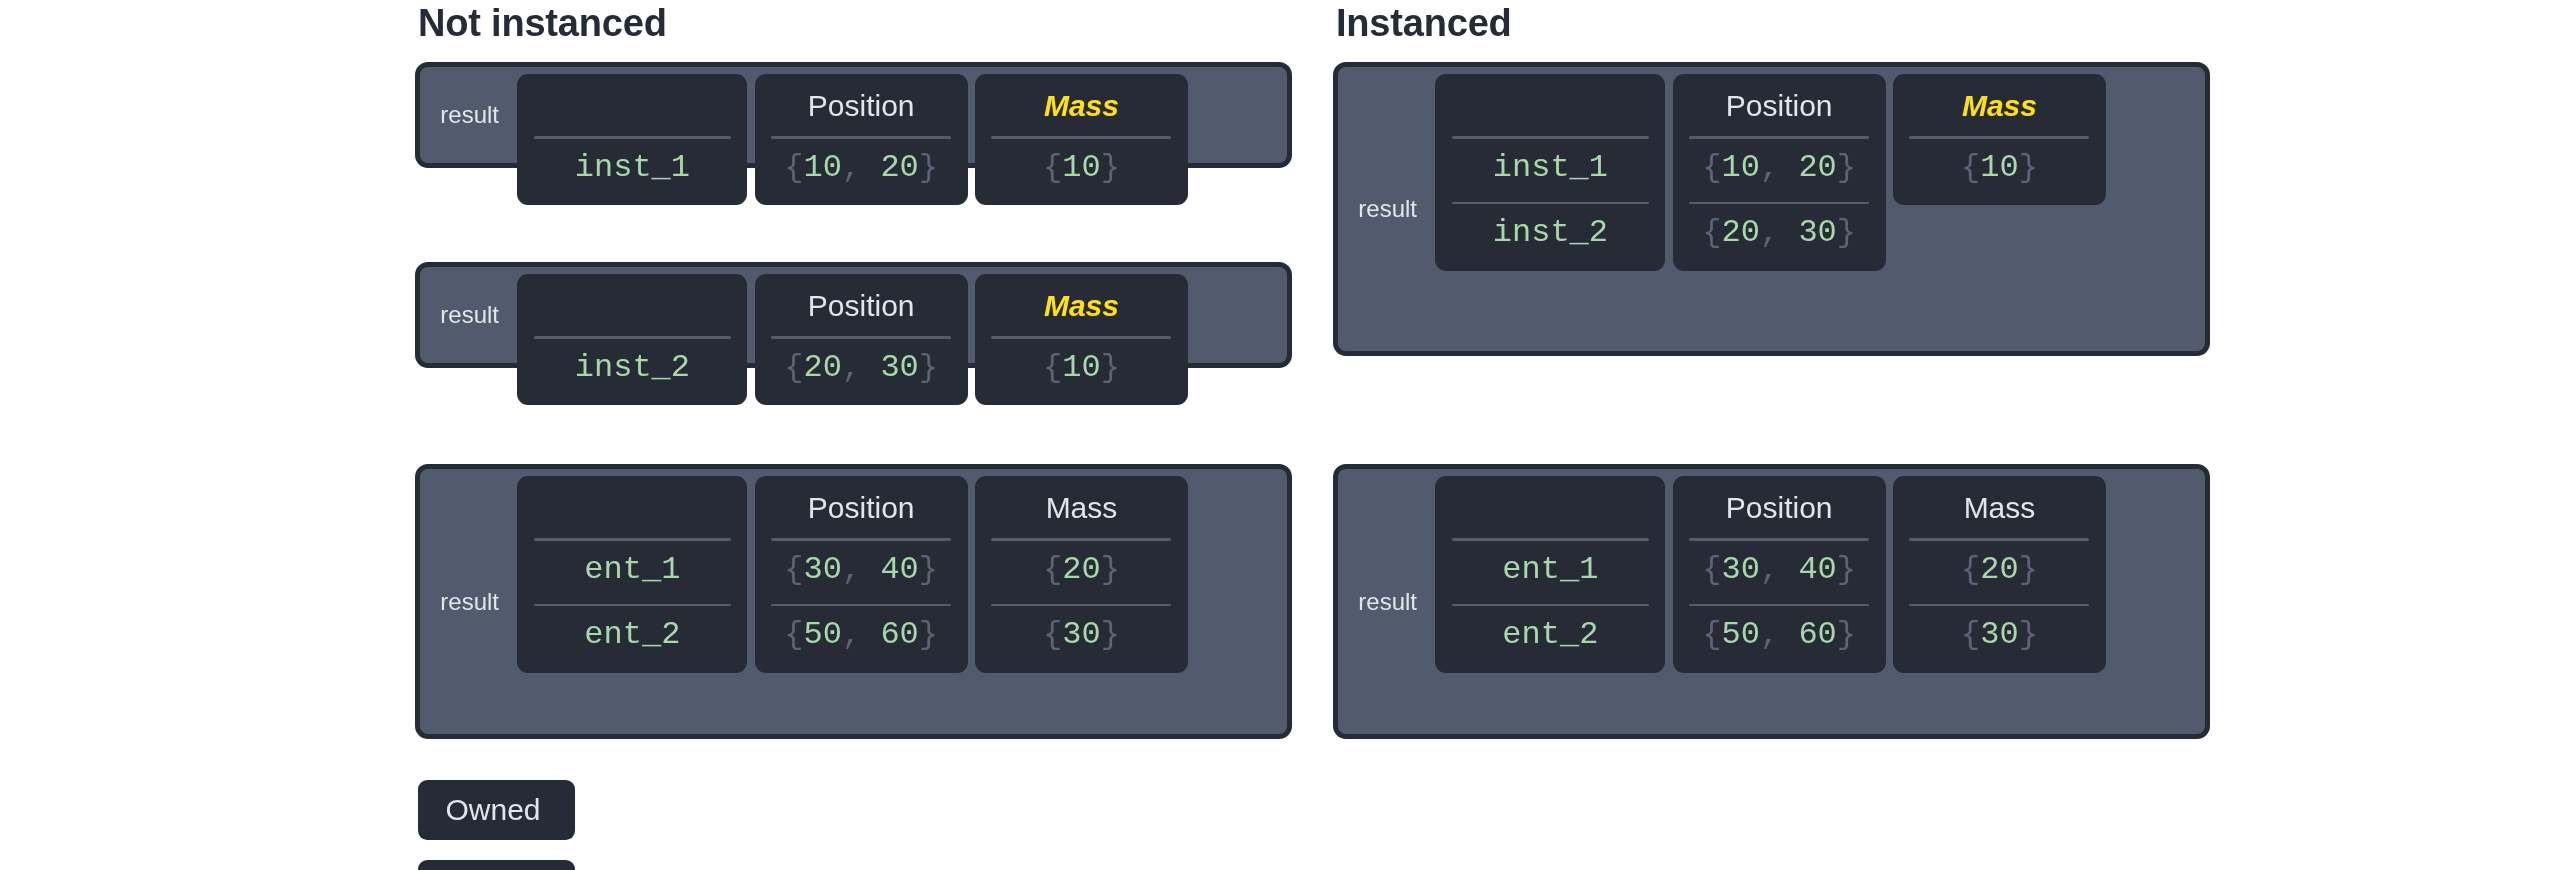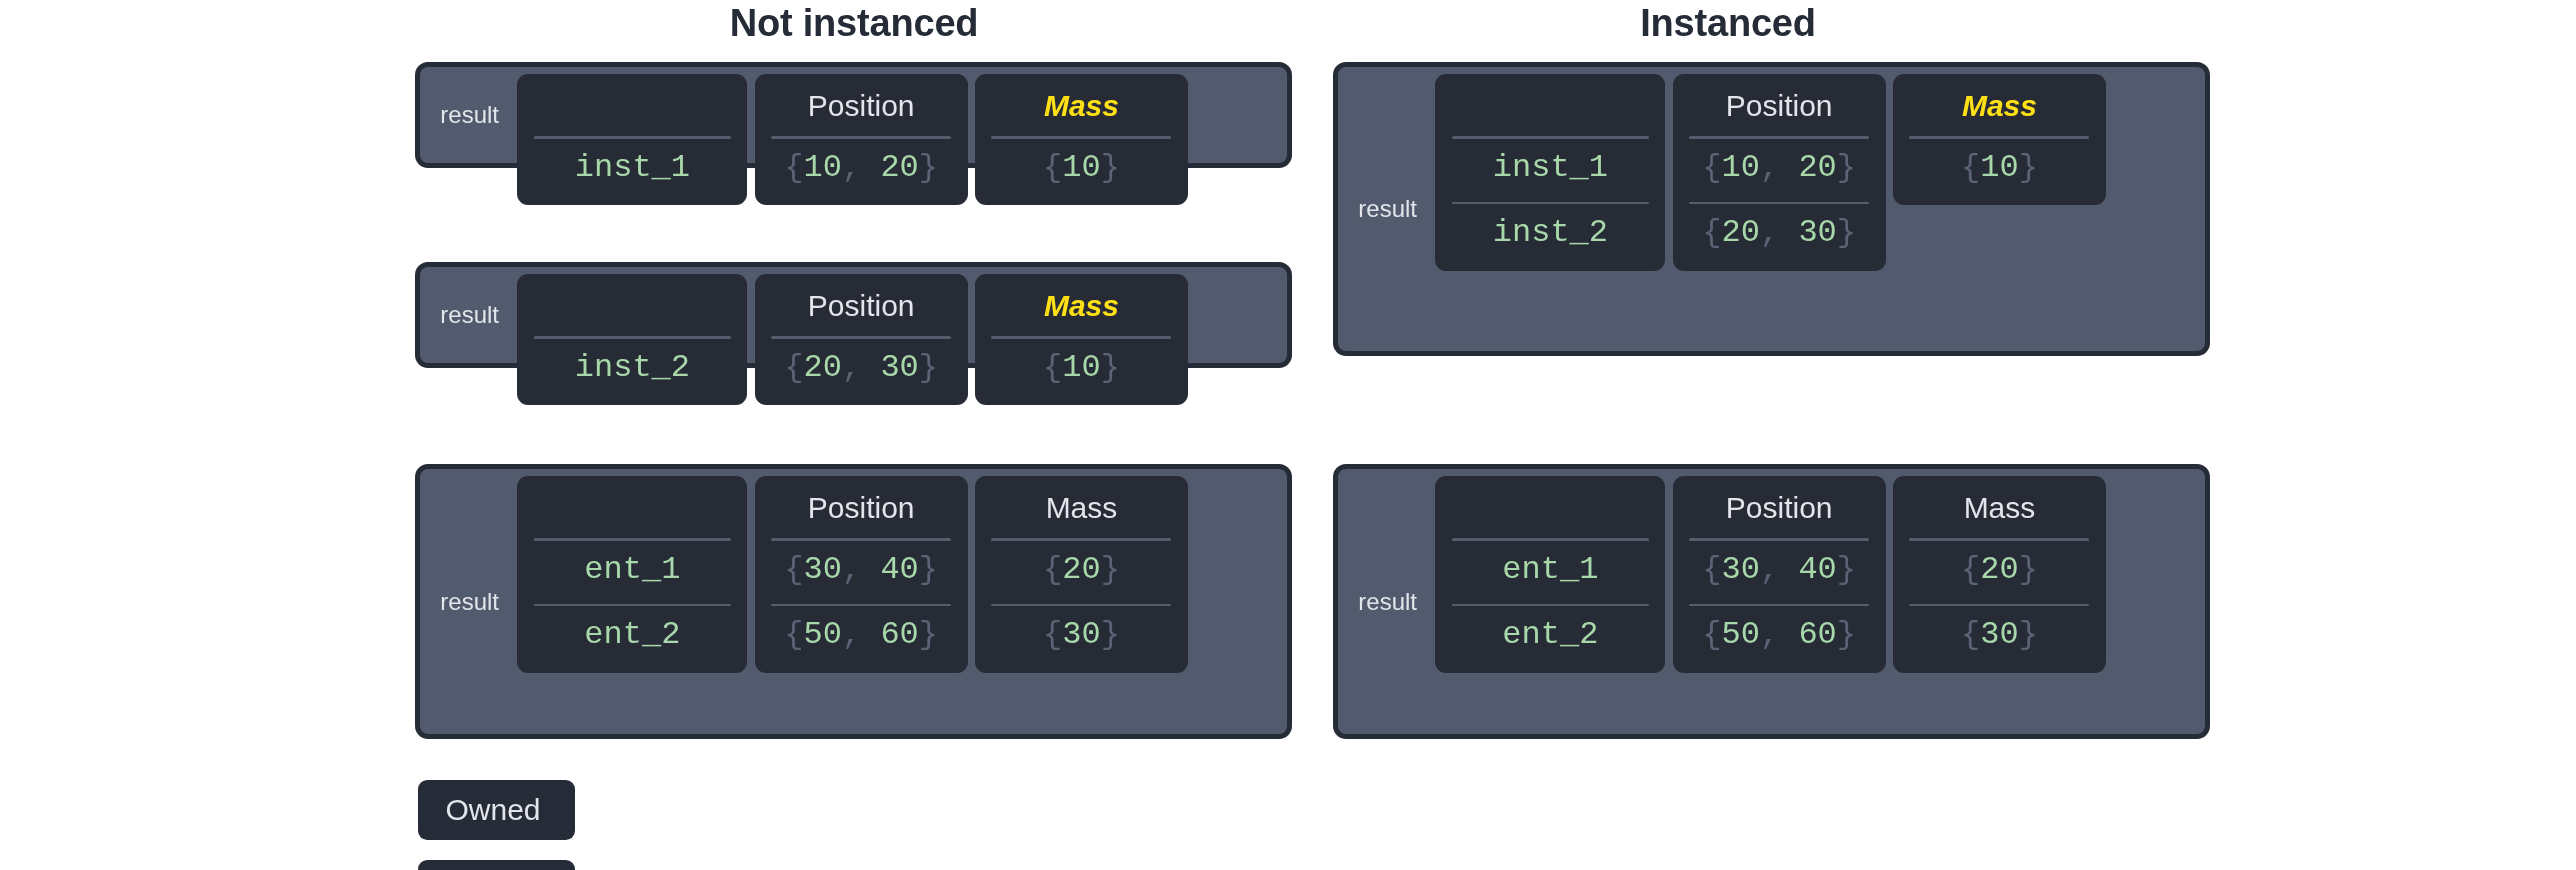--- a/index.html
+++ b/index.html
@@ -22,25 +22,24 @@
   }
 
   
   .col-title {
     position: absolute;
     font-size: 38px;
     font-weight: bold;
     color: #252b37;
     letter-spacing: -0.2px;
     white-space: nowrap;
-    text-align: center;
     top: 1.8px;
   }
   #title-left  { left: 418px;  width: 872px; }
-  #title-right { left: 1292px; width: 872px; }
+  #title-right { left: 1336px; width: 872px; }
 
   
   .card {
     position: absolute;
     background: #525a6d;
     border: 5.5px solid #252b37;
     border-radius: 13px;
     box-sizing: border-box;
     display: flex;
     flex-direction: row;

